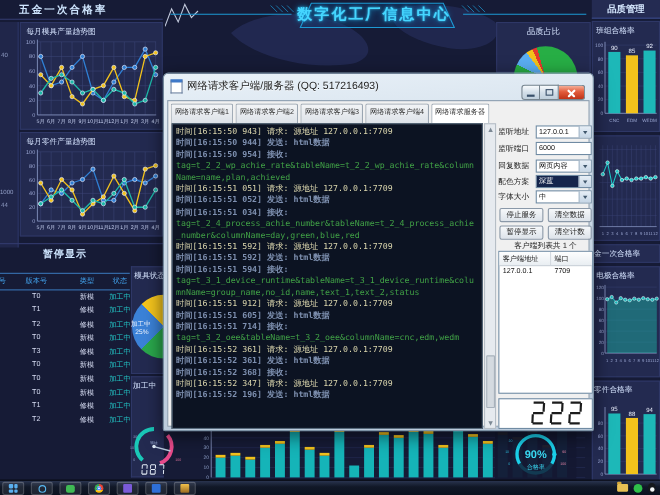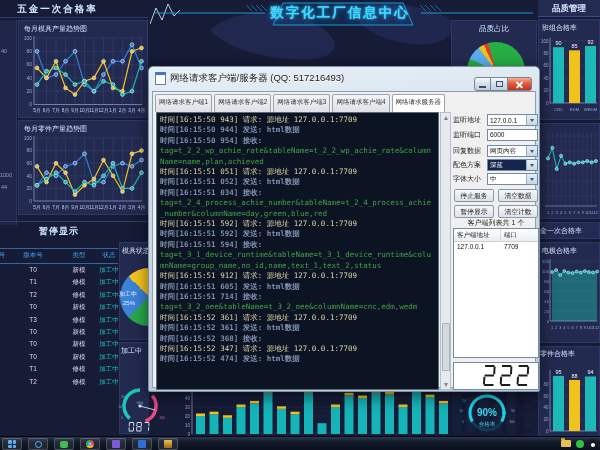--- a/index.html
+++ b/index.html
@@ -653,21 +653,21 @@
         <div class="tl c-send">时间[16:15:51 594] 接收:</div>
         <div class="tl c-tag">tag=t_3_1_device_runtime&amp;tableName=t_3_1_device_runtime&amp;columnName=group_name,no_id,name,text_1,text_2,status</div>
         <div class="tl c-req">时间[16:15:51 912] 请求: 源地址 127.0.0.1:7709</div>
         <div class="tl c-send">时间[16:15:51 605] 发送: html数据</div>
         <div class="tl c-send">时间[16:15:51 714] 接收:</div>
         <div class="tl c-tag">tag=t_3_2_oee&amp;tableName=t_3_2_oee&amp;columnName=cnc,edm,wedm</div>
         <div class="tl c-req">时间[16:15:52 361] 请求: 源地址 127.0.0.1:7709</div>
         <div class="tl c-send">时间[16:15:52 361] 发送: html数据</div>
         <div class="tl c-send">时间[16:15:52 368] 接收:</div>
         <div class="tl c-req">时间[16:15:52 347] 请求: 源地址 127.0.0.1:7709</div>
-        <div class="tl c-send">时间[16:15:52 474] 发送: html数据</div>
+        <div class="tl c-send">时间[16:15:52 196] 发送: html数据</div>
       </div>
     <div class="vscroll">
       <div class="sarrow" style="top:0">
           <div class="tri-up"></div>
         </div>
       <div class="sthumb"></div>
       <div class="sarrow" style="bottom:0">
           <div class="tri-down"></div>
         </div>
     </div>

